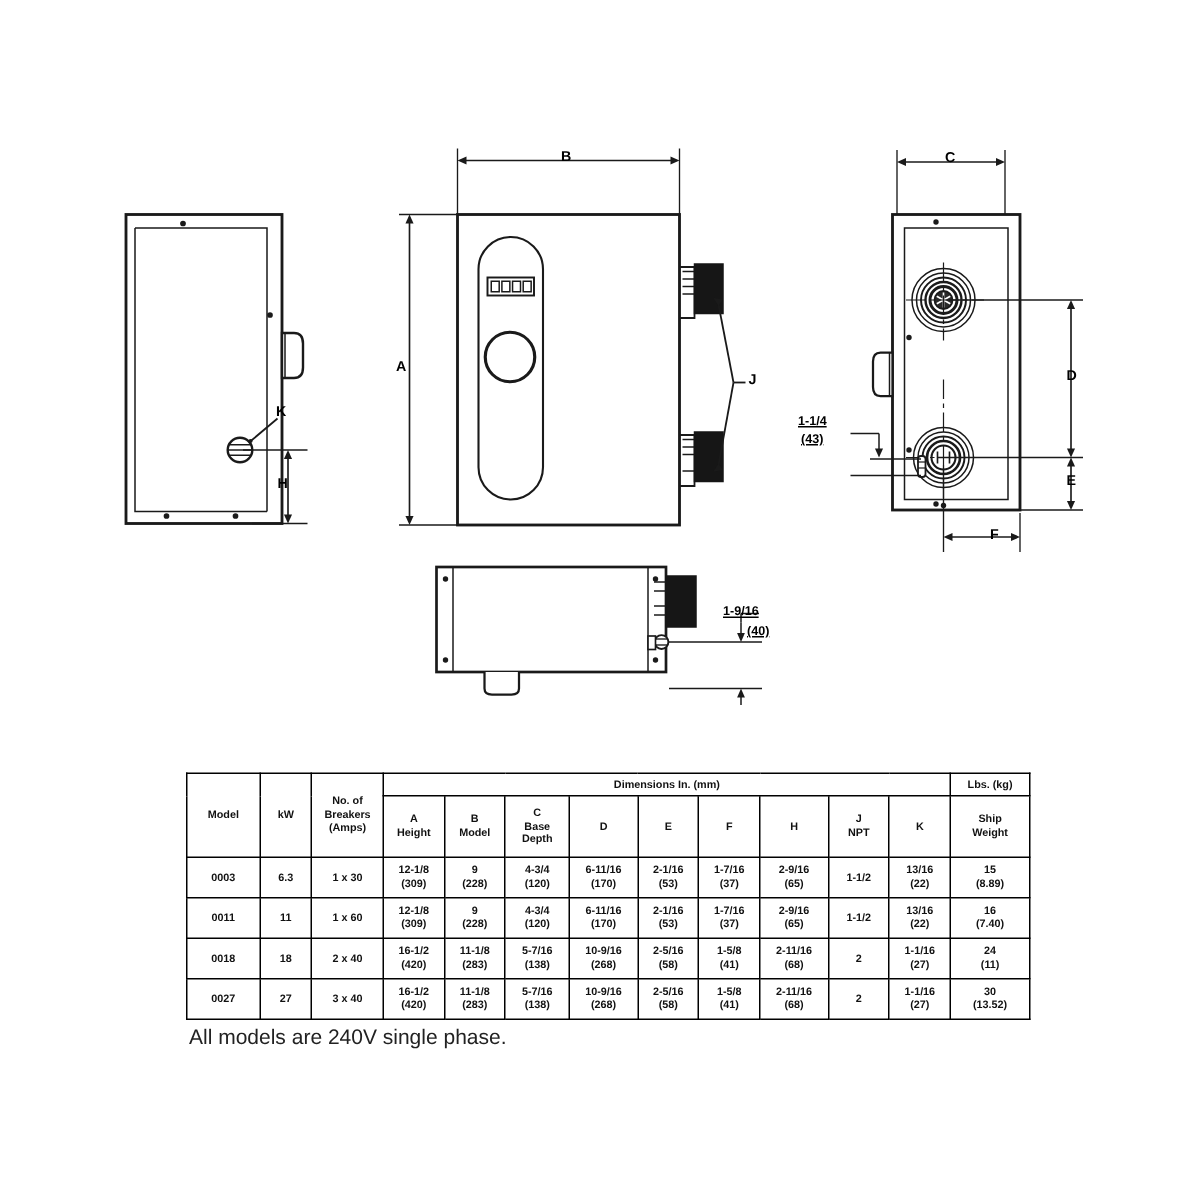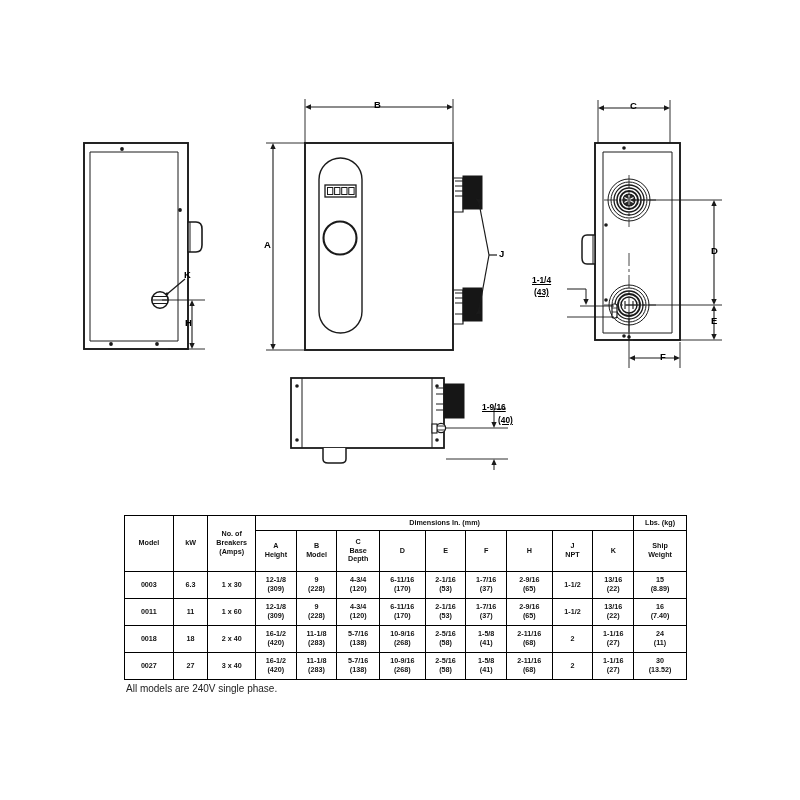--- a/index.html
+++ b/index.html
@@ -56,21 +56,21 @@
   .hdr-sub   { height: 41px; }
   .thick-l { border-left: 1.6px solid #000 !important; }
   .thick-r { border-right: 1.6px solid #000 !important; }
   .thick-t { border-top: 1.6px solid #000 !important; }
   .thick-b { border-bottom: 1.6px solid #000 !important; }
 
   #table-footnote {
     position: absolute;
     left: 126px;
     top: 683px;
-    font-size: 10px;
+    font-size: 14px;
     color: #222;
   }
 
   
   .lbl {
     position: absolute;
     font-size: 9.5px;
     font-weight: bold;
     color: #000;
     white-space: nowrap;

